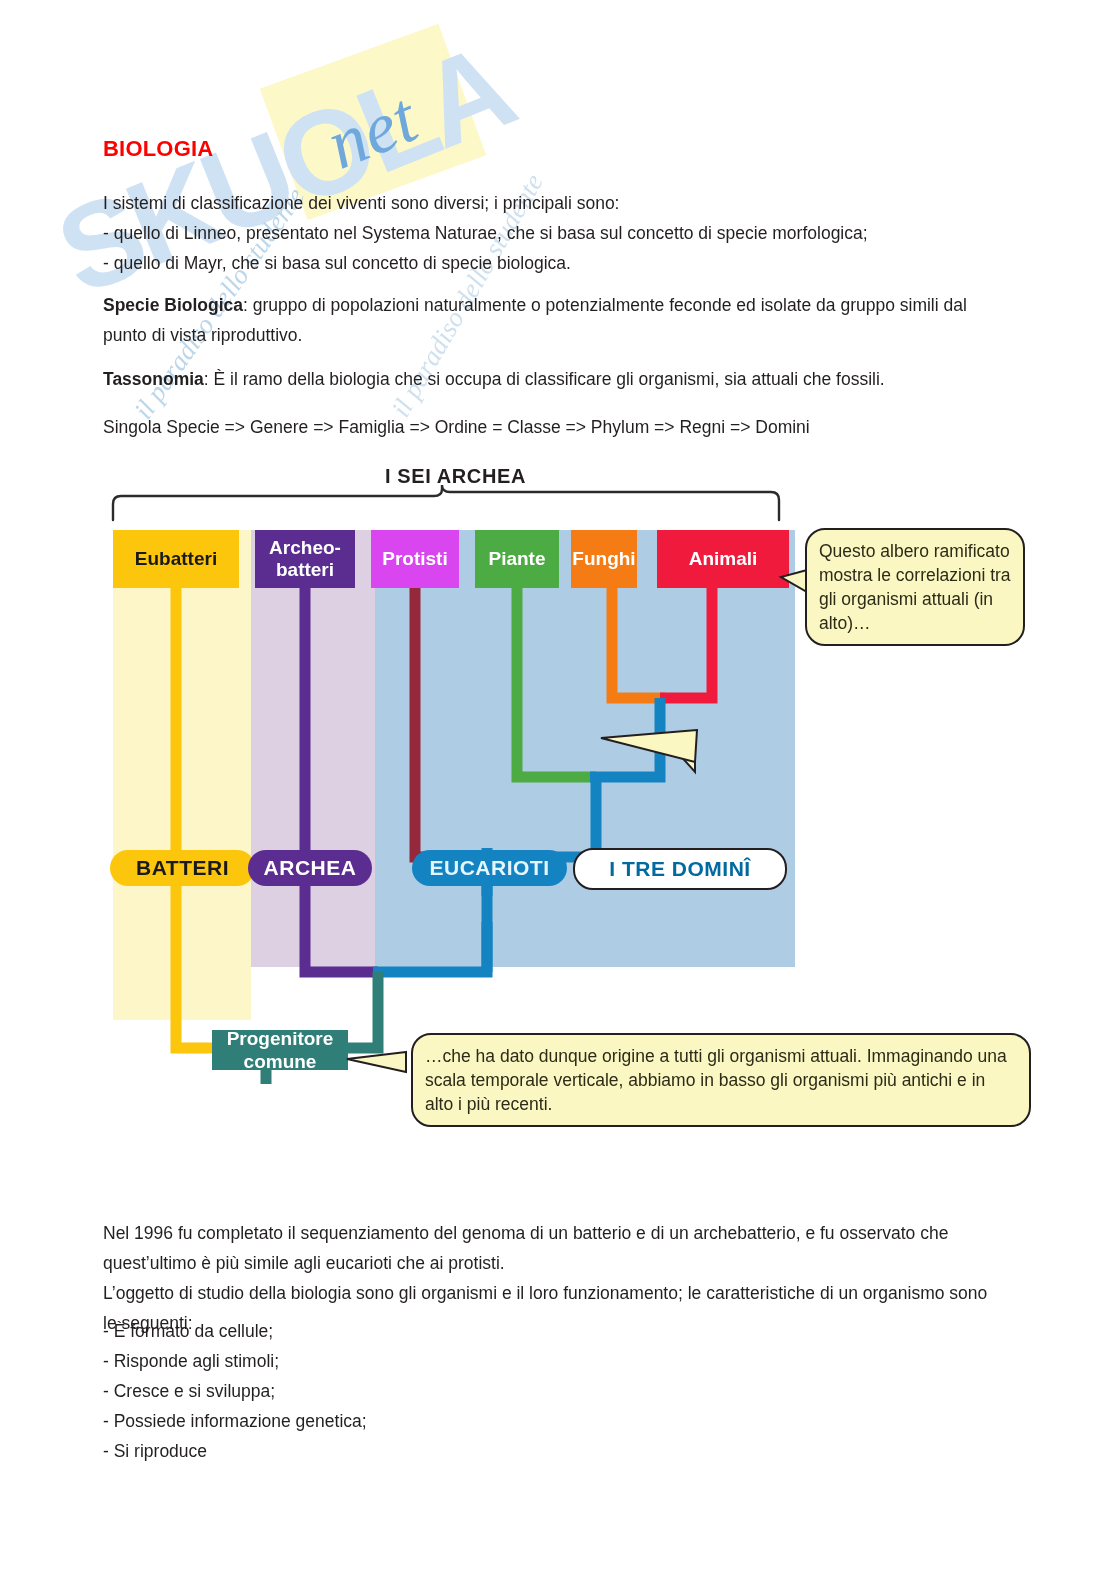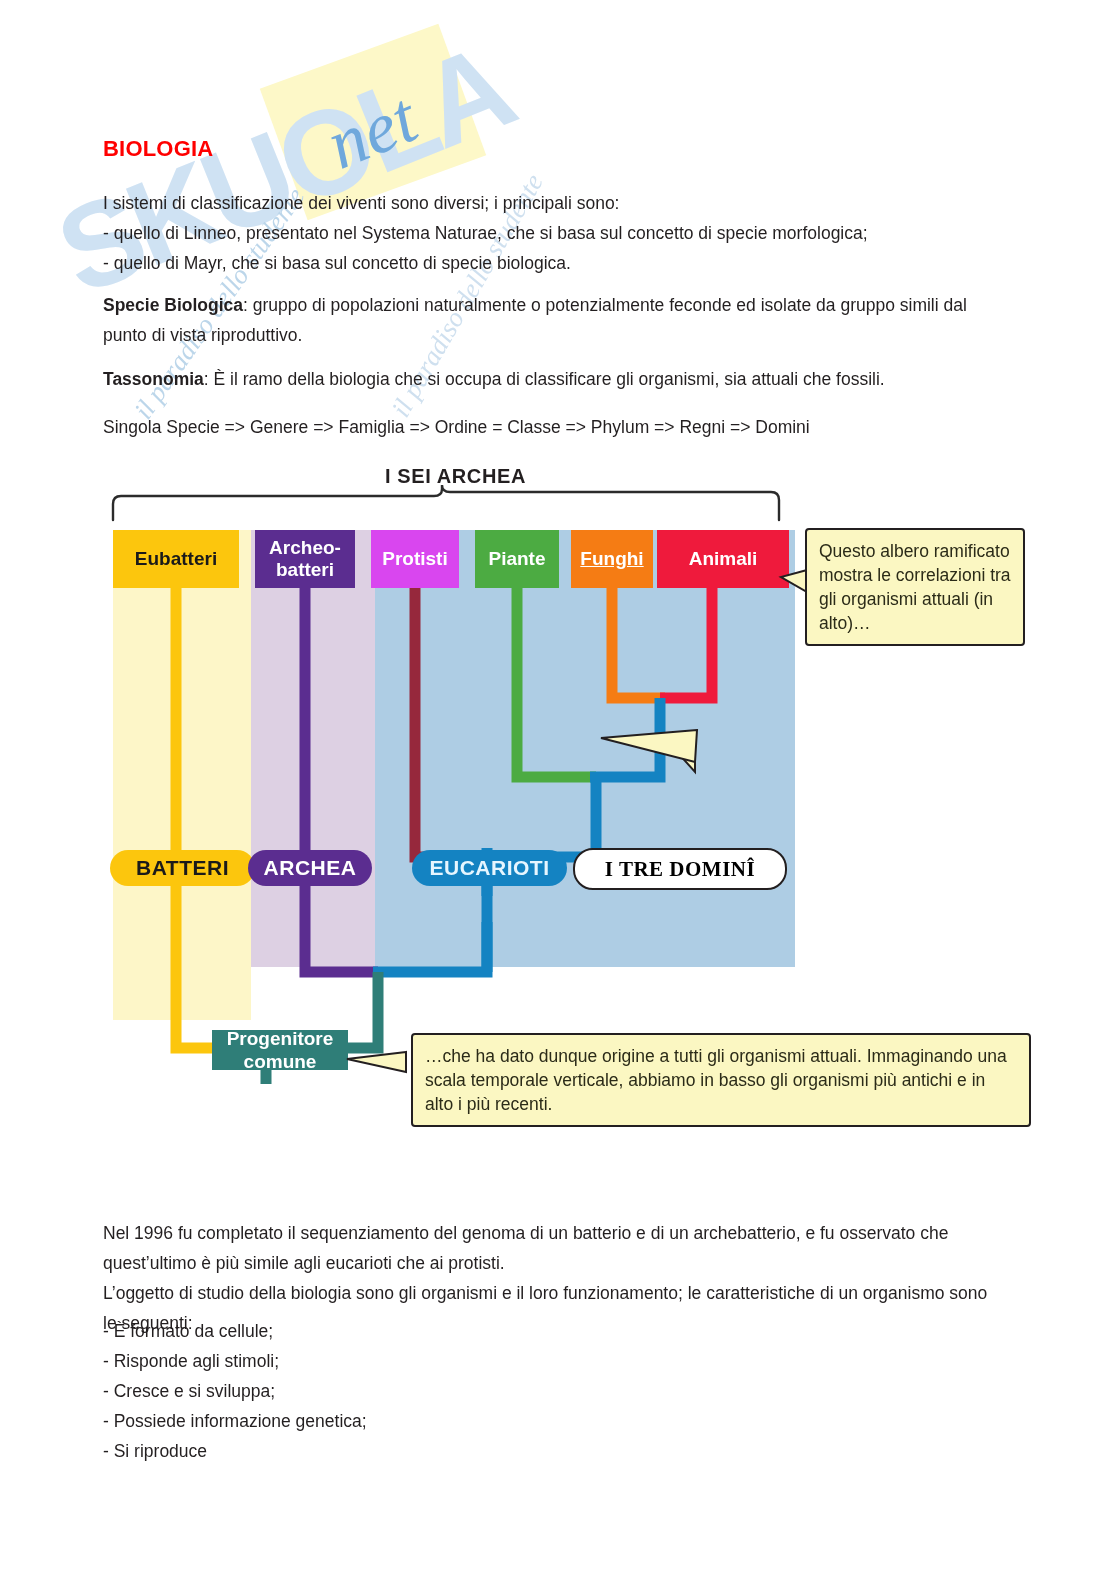--- a/index.html
+++ b/index.html
@@ -75,49 +75,49 @@
   .king{
     position:absolute; top:78px; height:58px;
     display:flex; align-items:center; justify-content:center; text-align:center;
     font-size:19px; font-weight:bold; line-height:22px;
     color:#ffffff;
   }
   #k-eubatteri  { left:113px; width:126px; background:#fcc60d; color:#1a1a1a;}
   #k-archeo     { left:255px; width:100px; background:#5b2d90;}
   #k-protisti   { left:371px; width:88px;  background:#d946ef;}
   #k-piante     { left:475px; width:84px;  background:#4cab42;}
-  #k-funghi     { left:571px; width:82px;  background:#f57c14;text-decoration:underline;}
+  #k-funghi     { left:571px; width:66px;  background:#f57c14;}
   #k-animali    { left:657px; width:132px; background:#ef1a3c;}
 
   
   .pill{
     position:absolute; height:36px; border-radius:18px;
     display:flex; align-items:center; justify-content:center;
     font-size:21px; font-weight:bold; letter-spacing:.5px;
   }
   #d-batteri  { left:110px; top:398px; width:145px; background:#fcc60d; color:#1a1a1a;}
   #d-archea   { left:248px; top:398px; width:124px; background:#5b2d90; color:#ffffff;}
   #d-eucarioti{ left:412px; top:398px; width:155px; background:#1483c2; color:#e6f6ff;}
   #d-tredomini{
     left:573px; top:396px; width:210px; height:38px;
-    background:#ffffff; color:#000000; border:2.5px solid #231f20; border-radius:20px;font-family:Liberation Serif, serif;
+    background:#ffffff; color:#0369a1; border:2.5px solid #231f20; border-radius:20px;
   }
 
   
   #progenitore{
     position:absolute; left:212px; top:578px; width:136px; height:40px;
     background:#2f7e78; color:#ffffff;
     display:flex; align-items:center; justify-content:center; text-align:center;
     font-size:19px; font-weight:bold; line-height:23px;
   }
 
   
   .callout{
     position:absolute; background:#fbf7c2; border:2px solid #231f20;
-    border-radius:4px; padding:9px 12px;
+    border-radius:20px; padding:9px 12px;
     font-size:17.5px; line-height:24px; color:#2b2b18;
     font-family:"Liberation Sans", sans-serif;
   }
   #c1{ left:805px; top:76px;  width:192px; }
   #c2{ left:693px; top:240px; width:302px; }
   #c3{ left:404px; top:581px; width:592px;margin-left:7px; }
 
   
   #tails{position:absolute; left:0; top:0; width:1116px; height:660px; pointer-events:none;}
 

